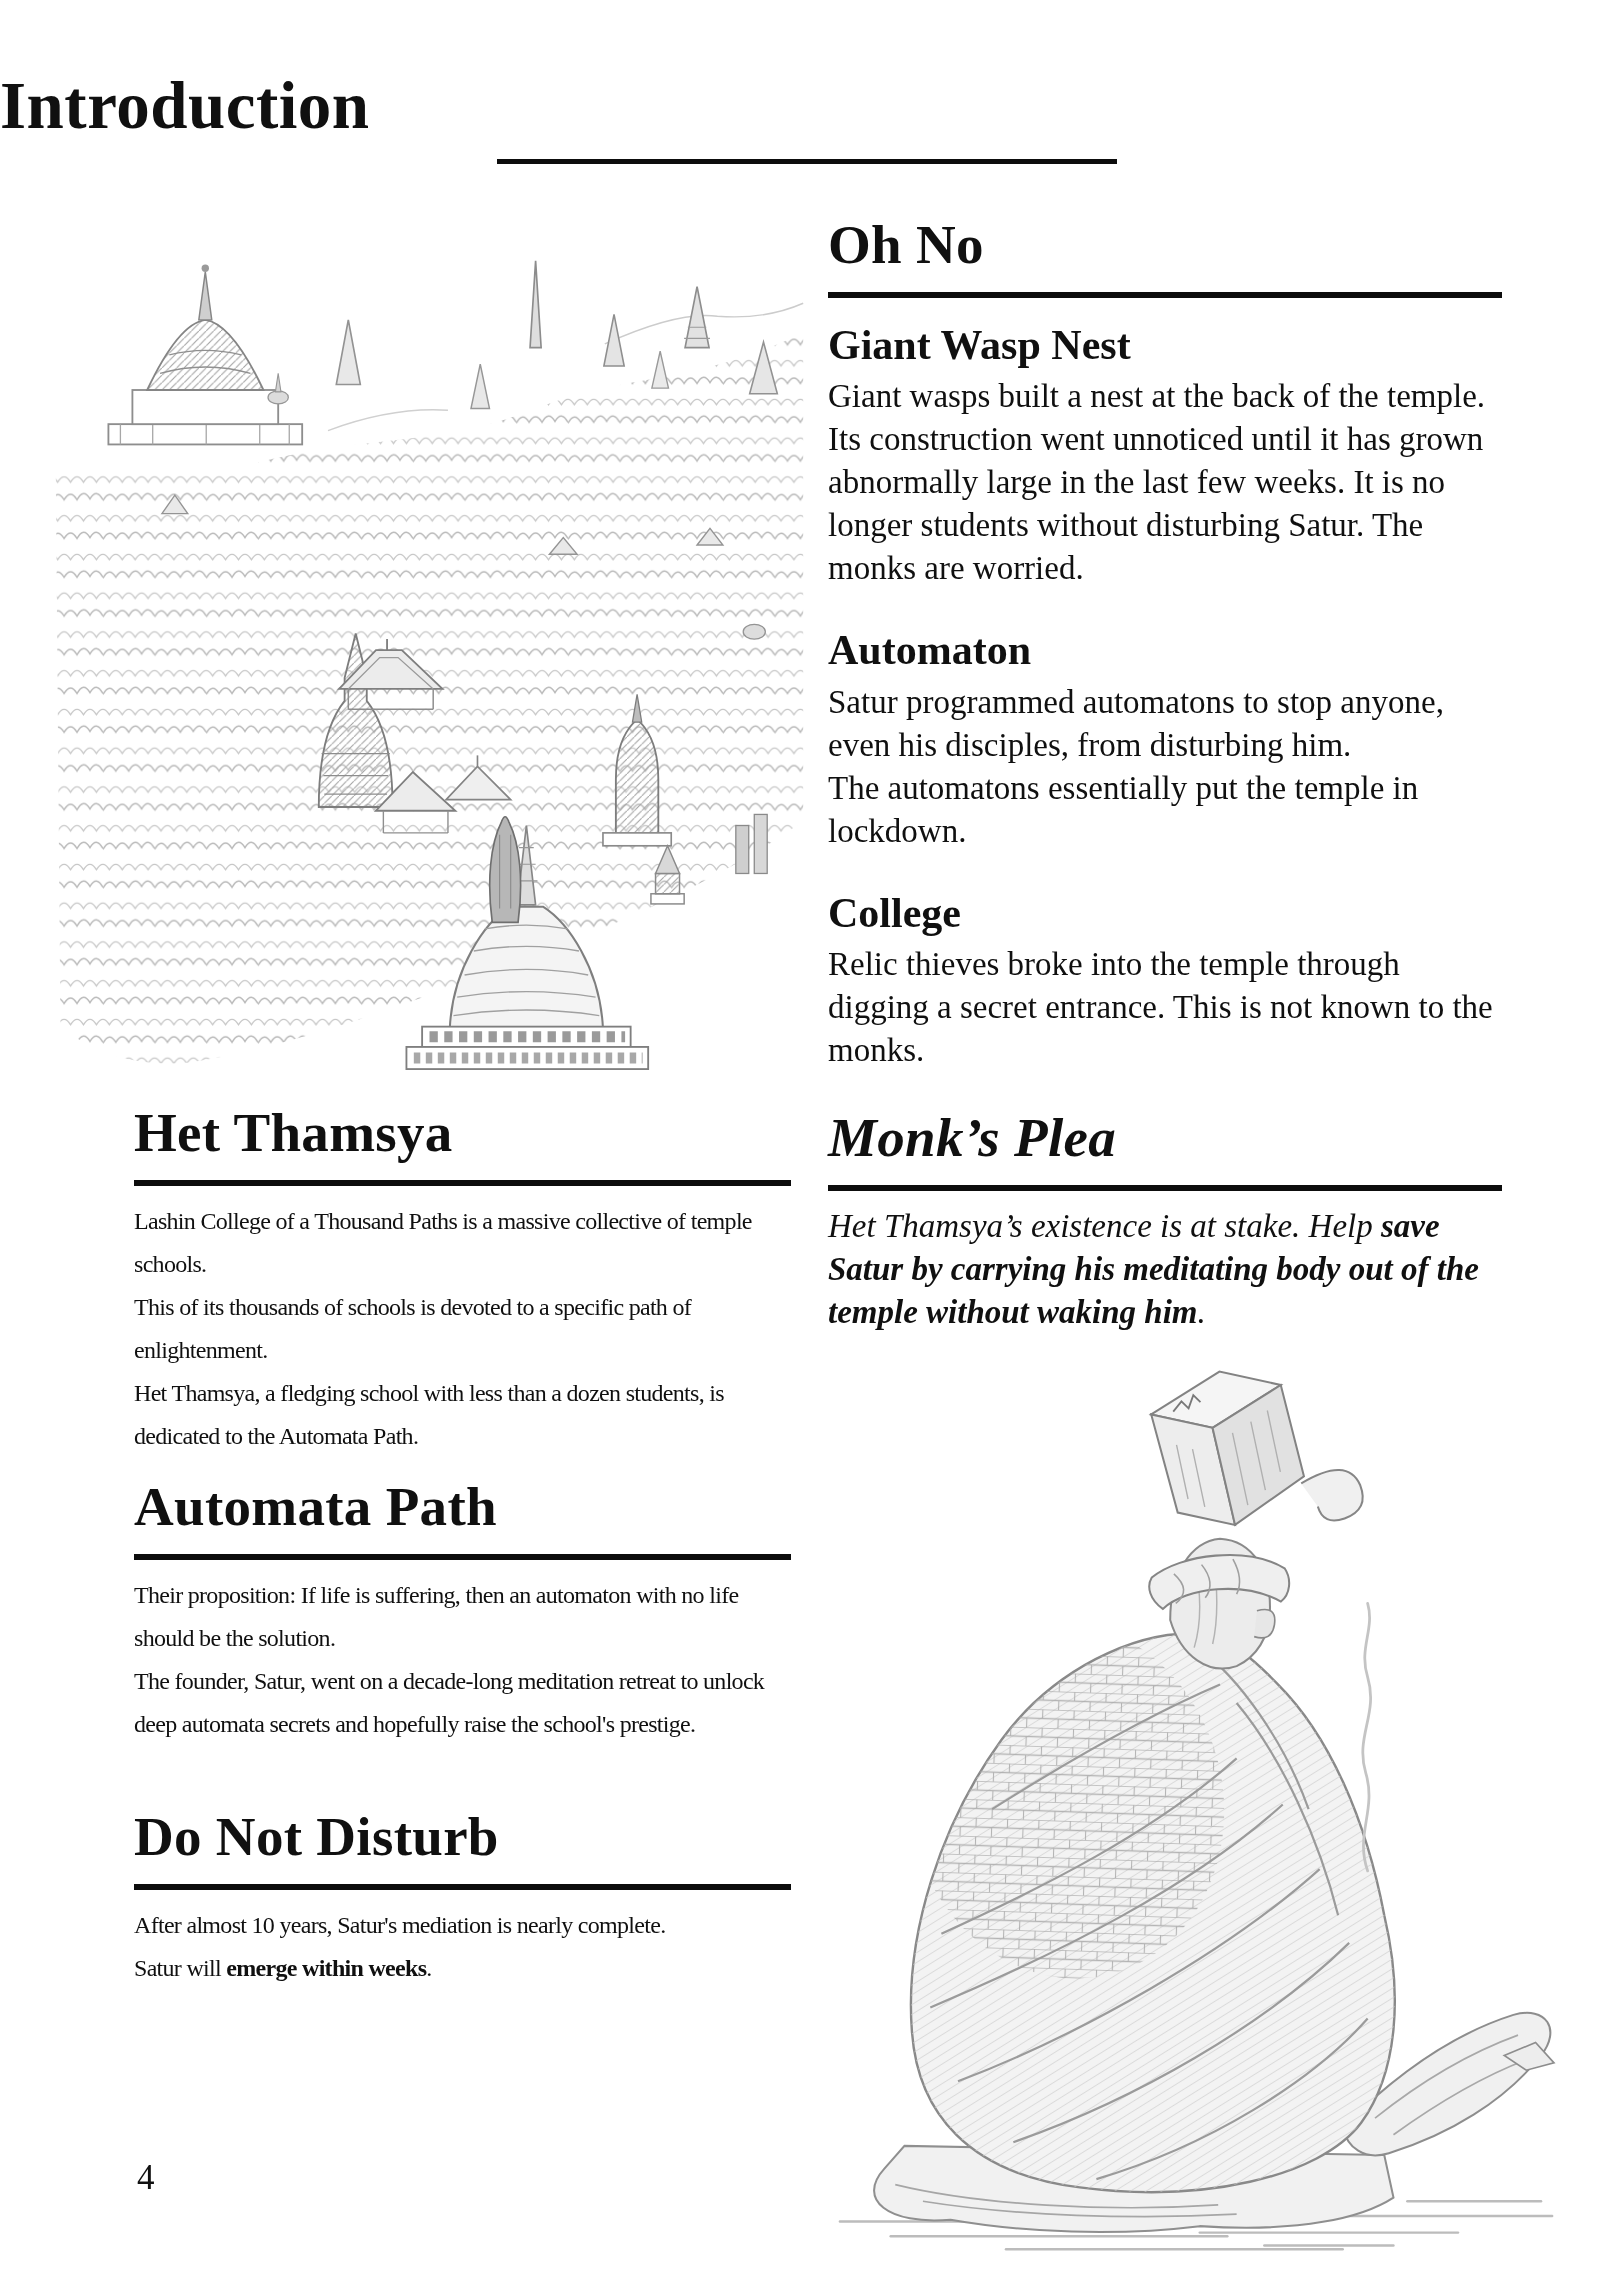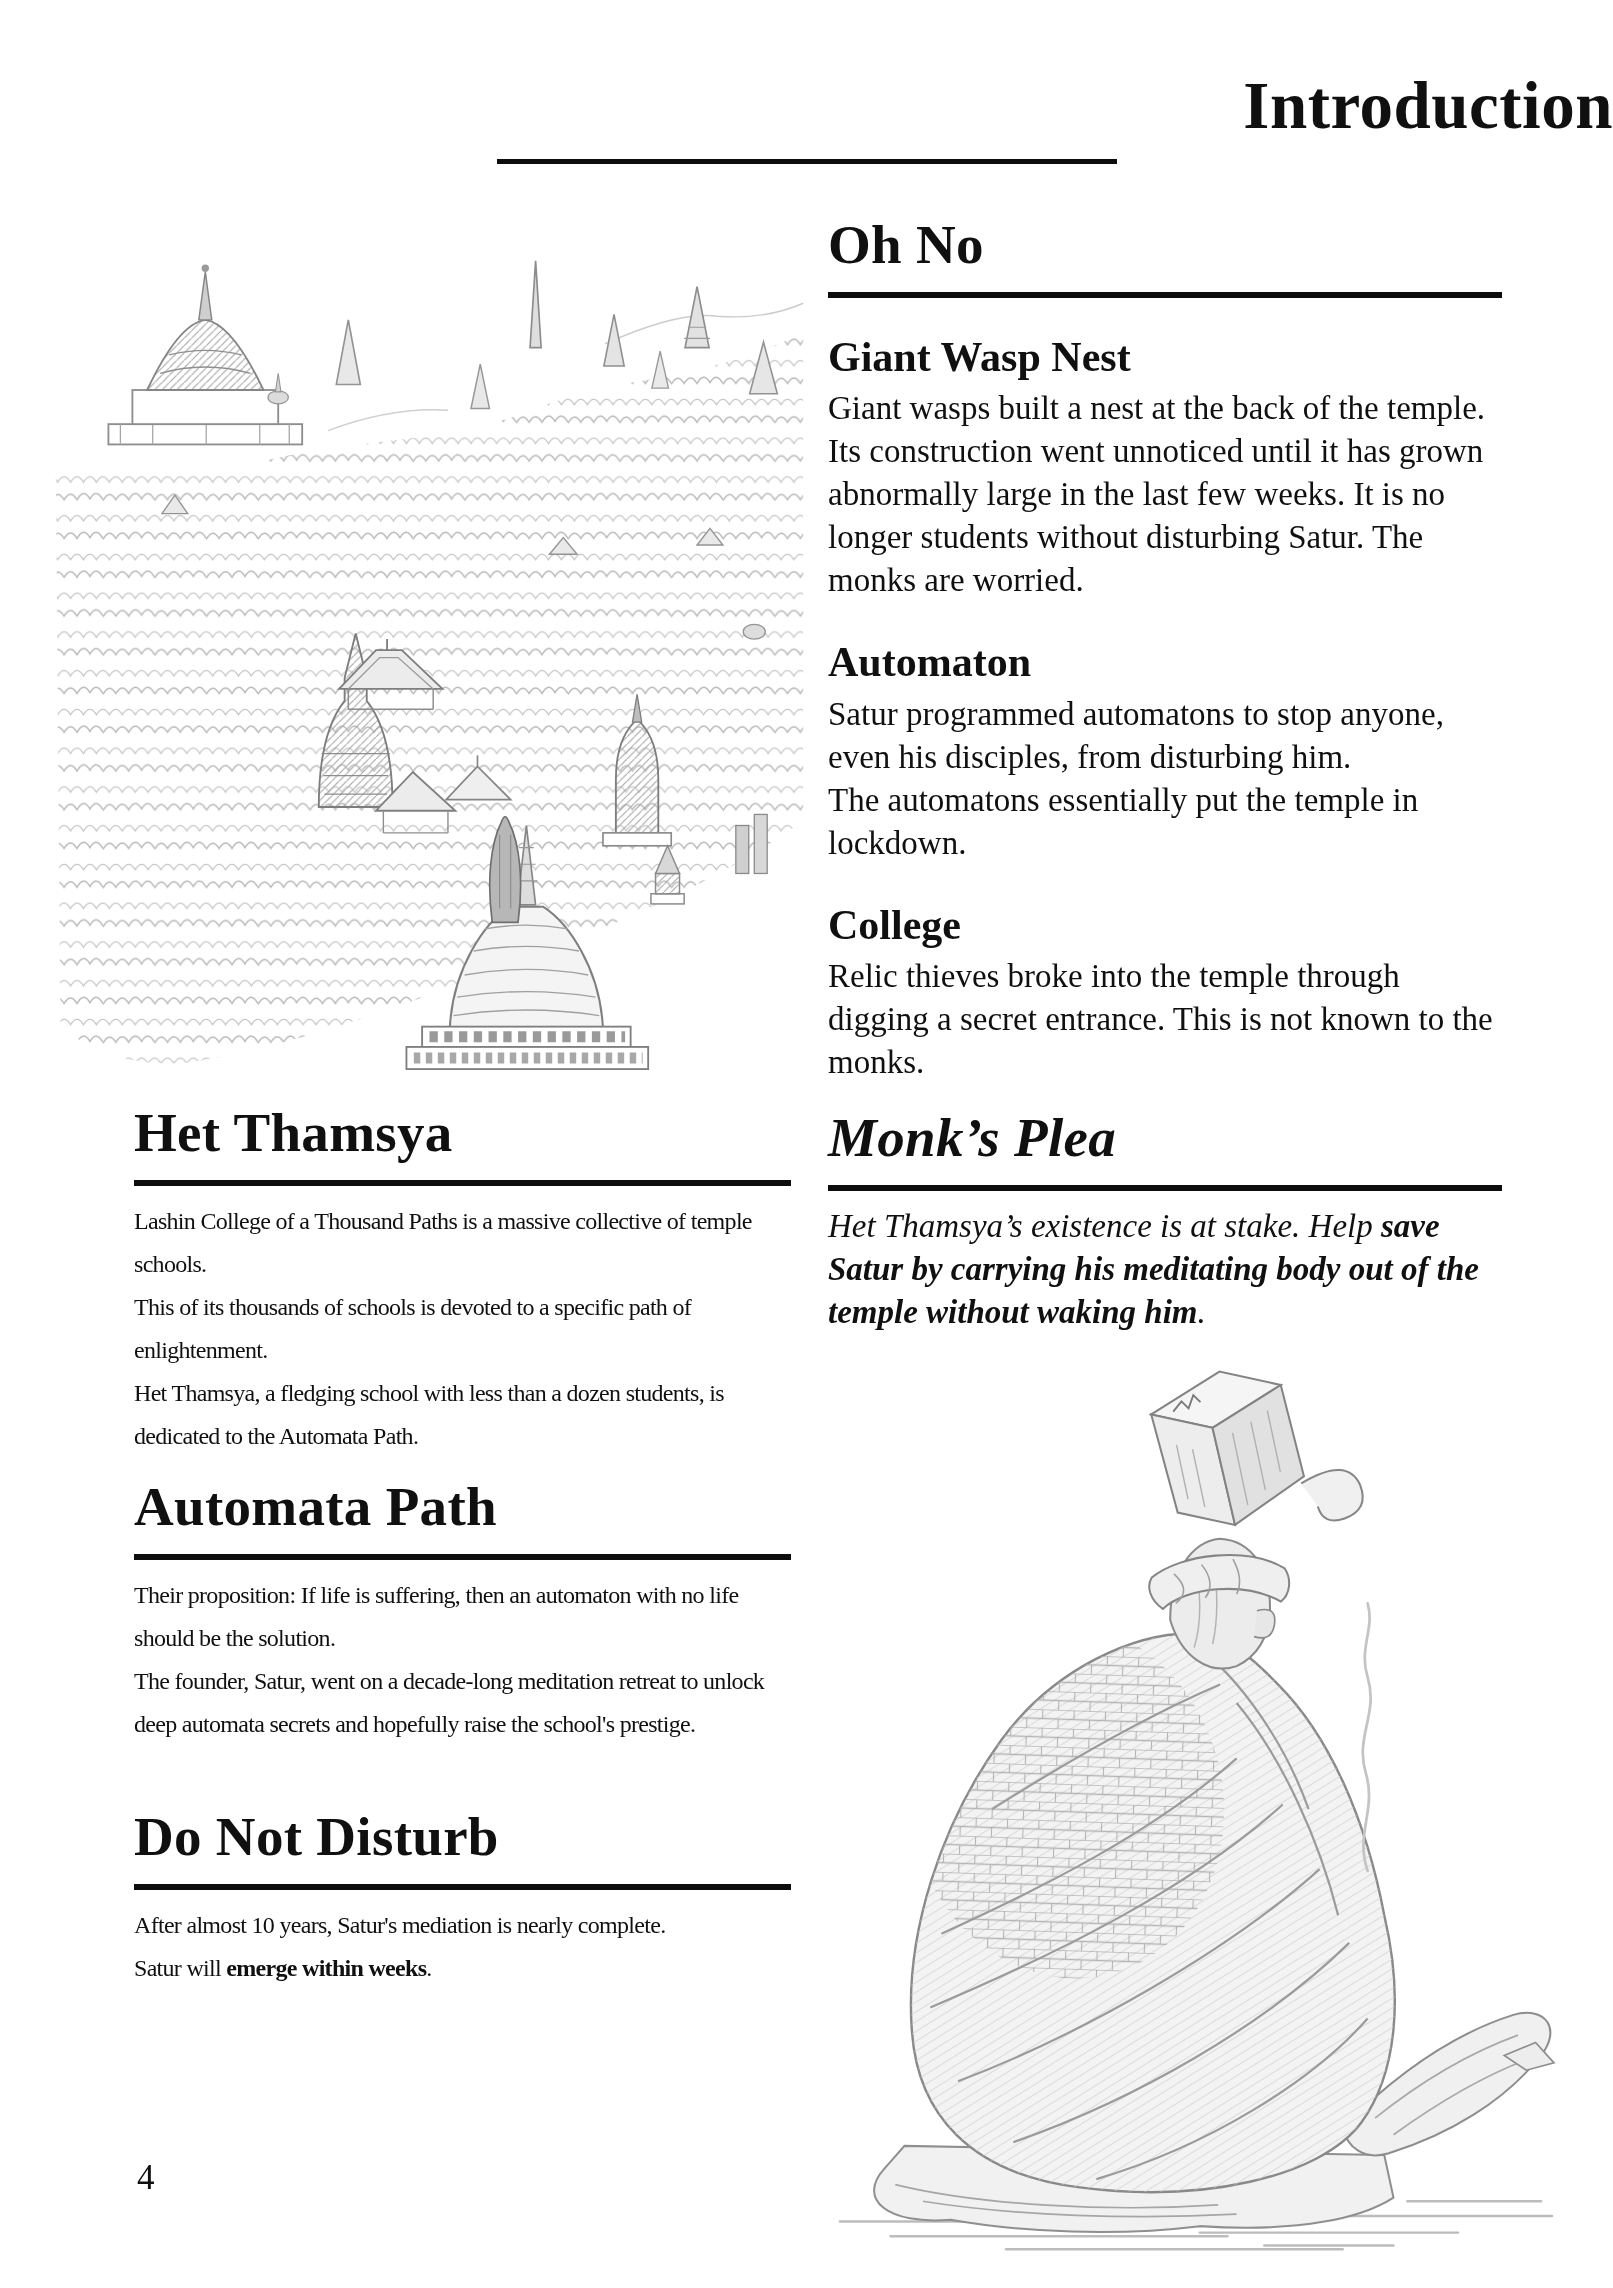--- a/index.html
+++ b/index.html
@@ -3,33 +3,33 @@
 <meta charset="utf-8">
 <style>
   html,body { margin:0; padding:0; background:#888; }
   .page {
     position:relative; width:1613px; height:2289px; margin:0 auto;
     background:#ffffff; color:#101010; overflow:hidden;
     font-family:"Liberation Serif", serif;
   }
   .title {
     position:absolute; top:72px; left:0; width:100%;
-    text-align:right; font-size:67px; font-weight:bold;
+    text-align:left; font-size:67px; font-weight:bold;
     letter-spacing:0.5px; line-height:1;
   }
   .title-rule { position:absolute; top:159px; left:497px; width:620px; height:4.6px; background:#0d0d0d; }
 
   .section { position:absolute; }
   .col-left  { left:134px; width:657px; }
   .col-right { left:828px; width:674px; }
 
   h2 { margin:0; font-size:55px; line-height:1.1; font-weight:bold; letter-spacing:0.3px; }
   .rule { height:5.5px; background:#0d0d0d; margin-top:16.6px; }
   h3 { margin:0; font-size:42px; line-height:1.1; font-weight:bold; }
-  h3.first { margin-top:36px; }
+  h3.first { margin-top:24px; }
   h3.next  { margin-top:37px; }
   p  { margin:0; font-size:33px; line-height:43px; }
   p.after-head { margin-top:7.4px; }
   p.after-rule { margin-top:14.8px; }
   .col-left p { font-size:24px; letter-spacing:-0.7px; }
   .pline { display:block; }
   b { font-weight:bold; }
 
   .illus { position:absolute; }
   .page-number { position:absolute; left:137px; top:2158px; font-size:35px; }

